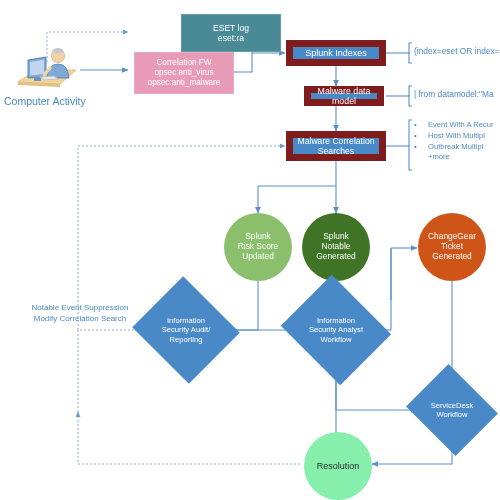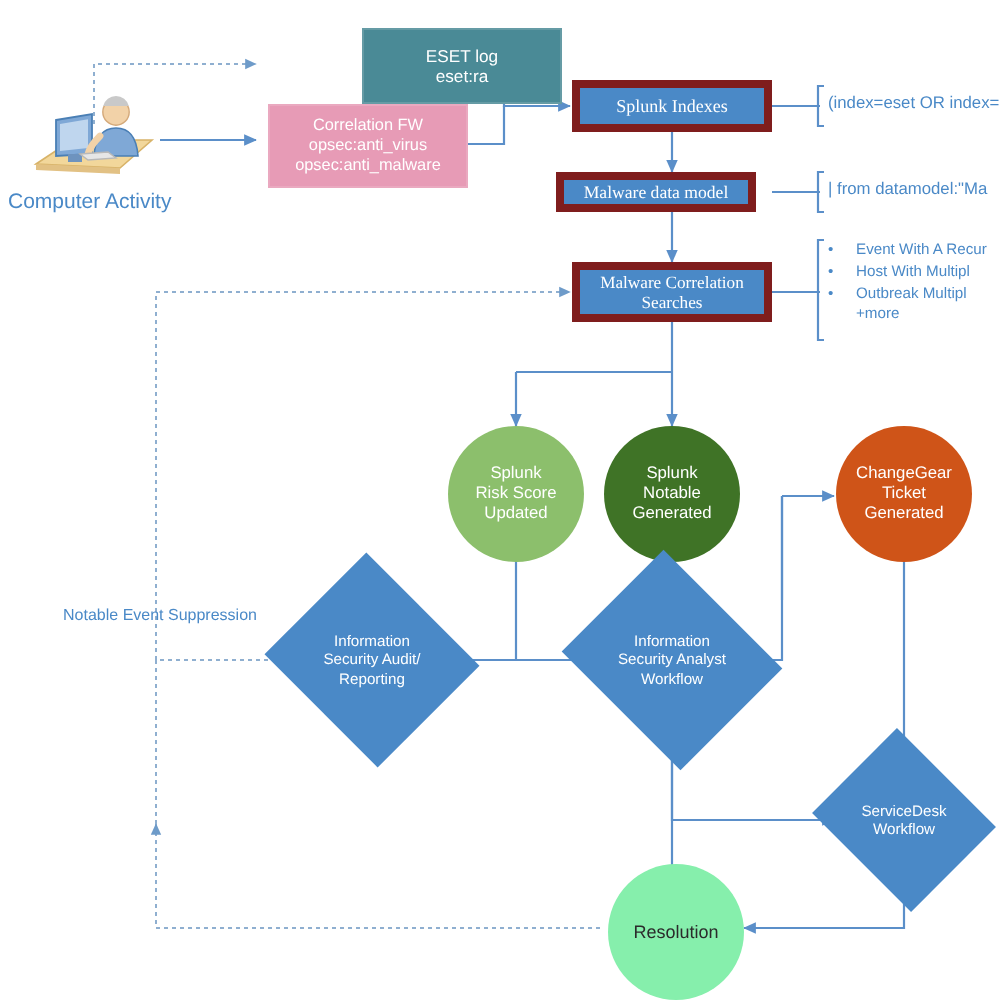--- a/index.html
+++ b/index.html
@@ -34,22 +34,21 @@
     justify-content: center;
     text-align: center;
     color: #ffffff;
     line-height: 1.18;
   }
   .rect {
     border: 1px solid rgba(255,255,255,0.15);
   }
   .rect-splunk {
     background: #4A89C7;
-    border: 4px solid #7f1d1d;
-    font-family: Liberation Serif, serif;
+    border: 7px solid #7f1d1d;
   }
   .circle {
     border-radius: 50%;
   }
   .diamond-wrap {
     position: absolute;
   }
   .diamond-shape {
     position: absolute;
     left: 0; top: 0;
@@ -210,21 +209,21 @@
       <div>Correlation FW</div>
       <div>opsec:anti_virus</div>
       <div>opsec:anti_malware</div>
     </div>
   </div>
 
   <div class="node rect rect-splunk" style="left:286px; top:40px; width:100px; height:26px; font-size:9px;">
     <span>Splunk Indexes</span>
   </div>
 
-  <div class="node rect rect-splunk" style="left:278px; top:86px; width:100px; height:20px; font-size:8.8px;">
+  <div class="node rect rect-splunk" style="left:304px; top:86px; width:80px; height:20px; font-size:8.8px;">
     <span>Malware data model</span>
   </div>
 
   <div class="node rect rect-splunk" style="left:286px; top:131px; width:100px; height:30px; font-size:8.6px;">
     <div>
       <div>Malware Correlation</div>
       <div>Searches</div>
     </div>
   </div>
 
@@ -290,19 +289,20 @@
     <div class="diamond-label" style="font-size:7.6px;">
       <div>
         <div>ServiceDesk</div>
         <div>Workflow</div>
       </div>
     </div>
   </div>
 
   <div class="plain" style="left:14px; top:303px; width:132px; font-size:8px;">
     <div>Notable Event Suppression</div>
+    <div>Modify Correlation Search</div>
   </div>
 
   <div class="node circle" style="left:304px; top:432px; width:68px; height:68px; background:#86efac; color:#2B2B2B; font-size:9px;">
     <span>Resolution</span>
   </div>
 
 </div>
 
 </body></html>

